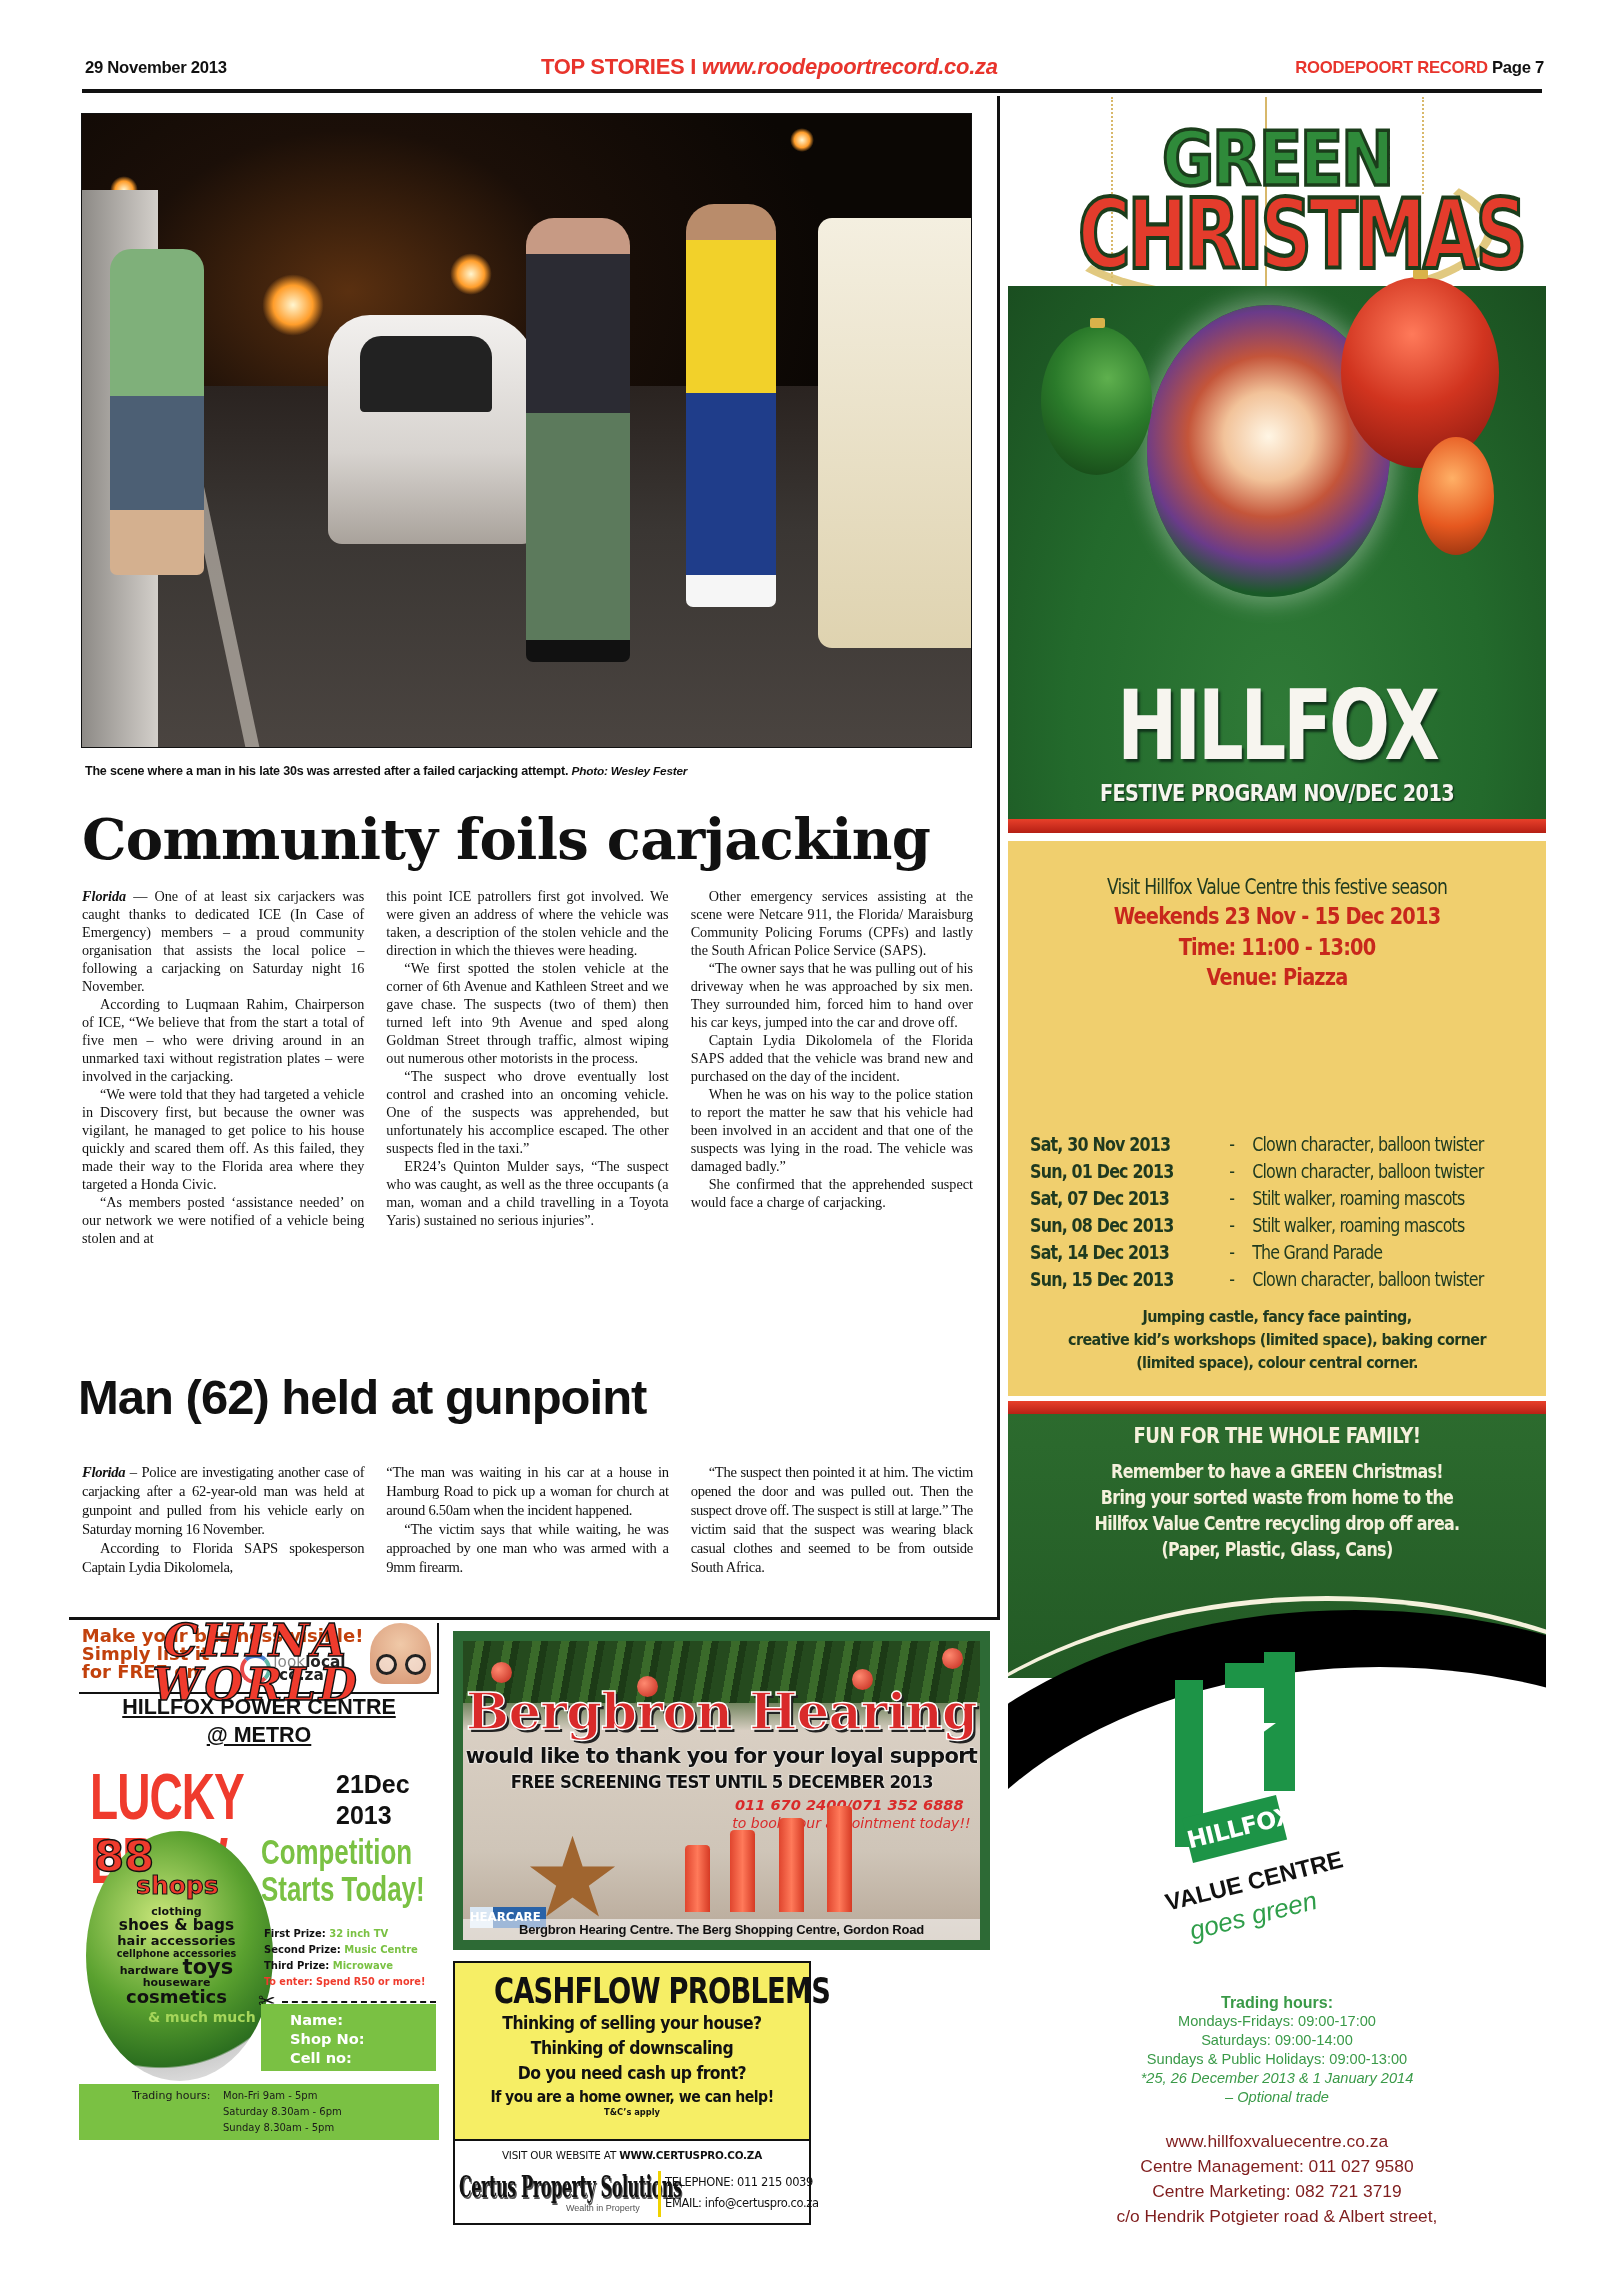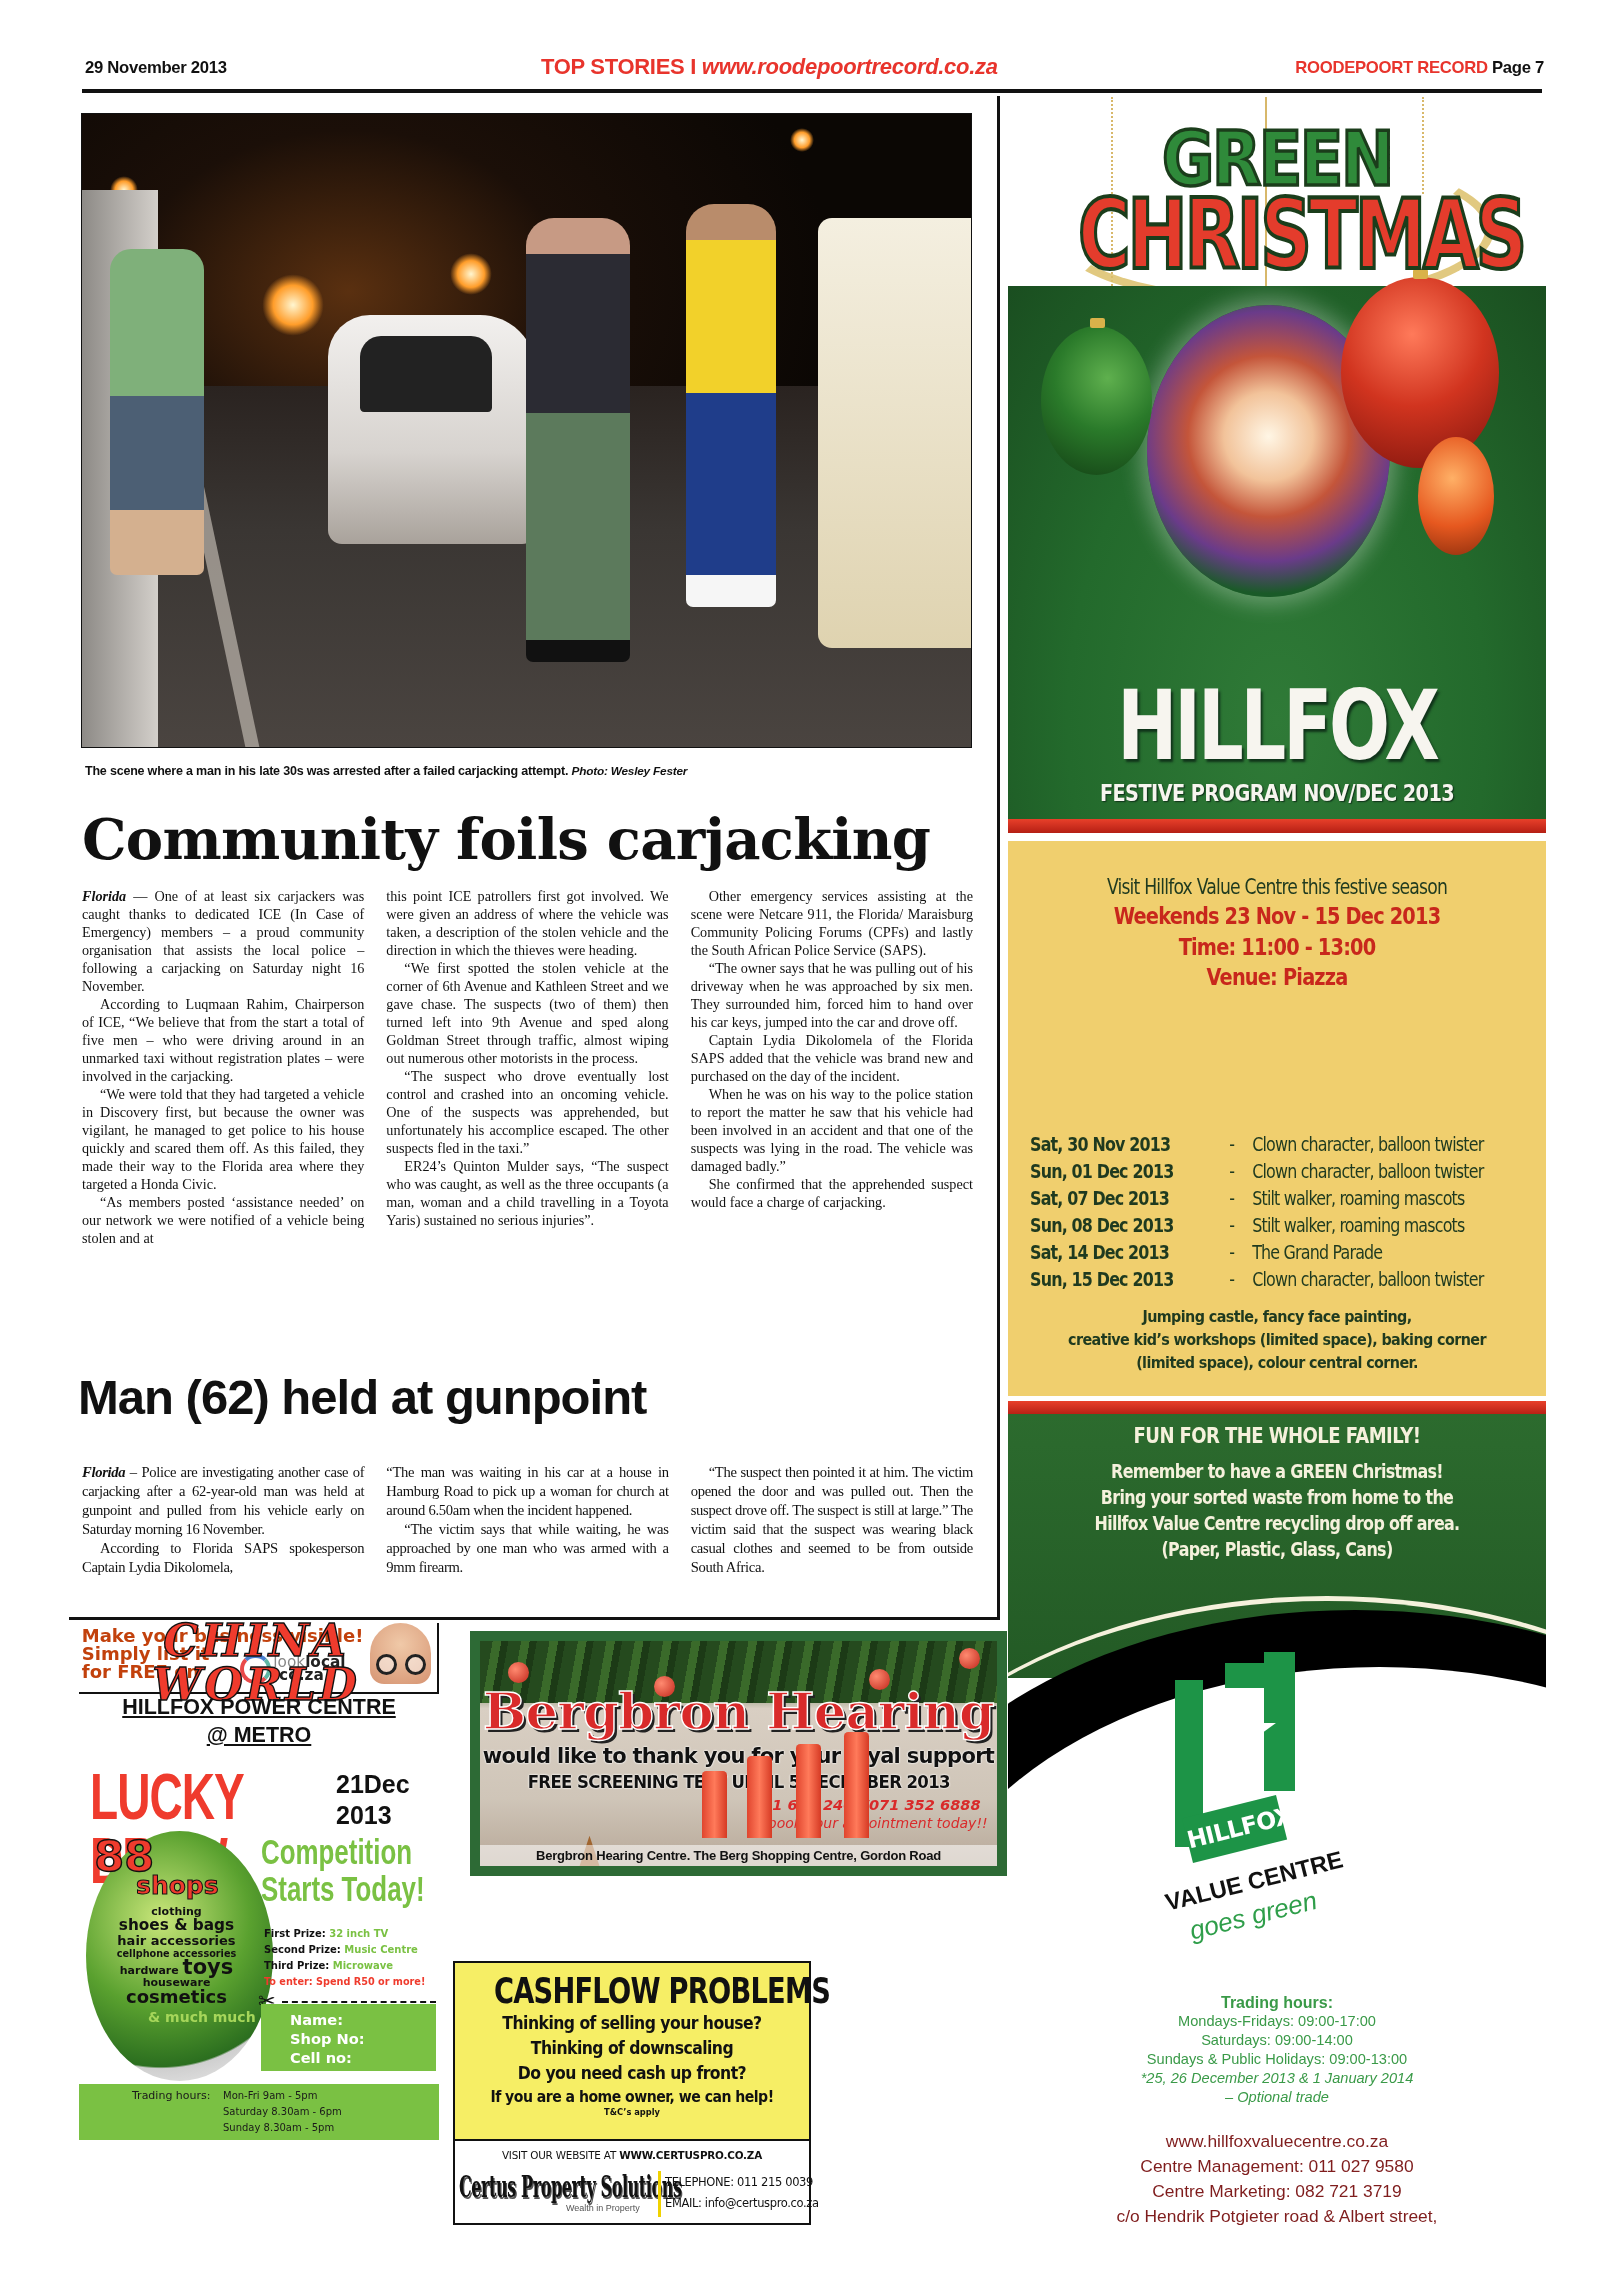--- a/index.html
+++ b/index.html
@@ -75,21 +75,21 @@
   .china .prizes .v { color: #7ac143; }
   .china .enter { position: absolute; left: 185px; top: 364px; font: 900 9.7px "DejaVu Sans", sans-serif; color: #ef3b2d; }
   .china .scissors { position: absolute; left: 179px; top: 378px; font-size: 21px; line-height: 21px; }
   .china .cut { position: absolute; left: 203px; top: 389px; width: 154px; border-top: 2.1px dashed #111; }
   .china .form { position: absolute; left: 182px; top: 392px; width: 175px; height: 67px; background: #7ac143; padding: 5.6px 0 0 29px; font: bold 14.6px/19px "DejaVu Sans", sans-serif; color: #fff; }
   .china .hours { position: absolute; left: 0; top: 472px; width: 360px; height: 56px; background: #7ac143; font: 11px/16.7px "DejaVu Sans", sans-serif; color: #1a1a1a; }
   .china .hours .lbl { position: absolute; left: 53px; top: 4.2px; }
   .china .hours .list { position: absolute; left: 144px; top: 4.2px; font-size: 10px; line-height: 16px; }
 
   
-  .bergbron { position: absolute; left: 470px; top: 1631px; width: 537px; height: 245px; background: #2d6a35; padding: 9.7px; }
+  .bergbron { position: absolute; left: 453px; top: 1631px; width: 537px; height: 319px; background: #2d6a35; padding: 9.7px; }
   .bergbron .inner { position: relative; width: 100%; height: 100%; overflow: hidden;
     background: linear-gradient(#2d4a22 0, #3e5f2c 16%, #d9cfc3 30%, #cfc5b8 70%, #b7a898 100%); }
   .bergbron .garland { position: absolute; left: 0; right: 0; top: 0; height: 62px; background: repeating-linear-gradient(100deg, #254a1e 0 12.5px, #3a6a2a 12.5px 21px, #1c3a16 21px 28px); }
   .bergbron .bauble { position: absolute; width: 21px; height: 21px; border-radius: 50%; background: radial-gradient(circle at 35% 35%, #ff8a70, #c1261a); }
   .bergbron .title { position: absolute; left: 0; right: 0; top: 42px; text-align: center; font: bold 51px/56px "DejaVu Serif", serif; color: #d92a2a; -webkit-text-stroke: 1.4px #fff; text-shadow: 2.8px 2.8px 0 #222; letter-spacing: -0.7px; }
   .bergbron .thanks { position: absolute; left: 0; right: 0; top: 104px; text-align: center; font: bold 21px/23.6px "DejaVu Sans", sans-serif; color: #111; letter-spacing: -0.7px; text-shadow: 0 0 2.1px #fff, 0 0 2.1px #fff; }
   .bergbron .screening { position: absolute; left: 0; right: 0; top: 130px; text-align: center; font: bold 18px/21px "DejaVu Sans", sans-serif; color: #111; letter-spacing: -0.7px; transform: scaleX(.92); text-shadow: 0 0 2.1px #fff, 0 0 2.1px #fff; }
   .bergbron .phone { position: absolute; right: 16.7px; top: 156px; font: italic bold 14.6px/16.7px "DejaVu Sans", sans-serif; color: #d92a2a; text-align: right; }
   .bergbron .book { position: absolute; right: 9.7px; top: 174px; font: italic 14px/16.7px "DejaVu Sans", sans-serif; color: #d92a2a; }
   .bergbron .star { position: absolute; left: 60px; top: 182px; font-size: 111px; line-height: 111px; color: #a0652f; }

